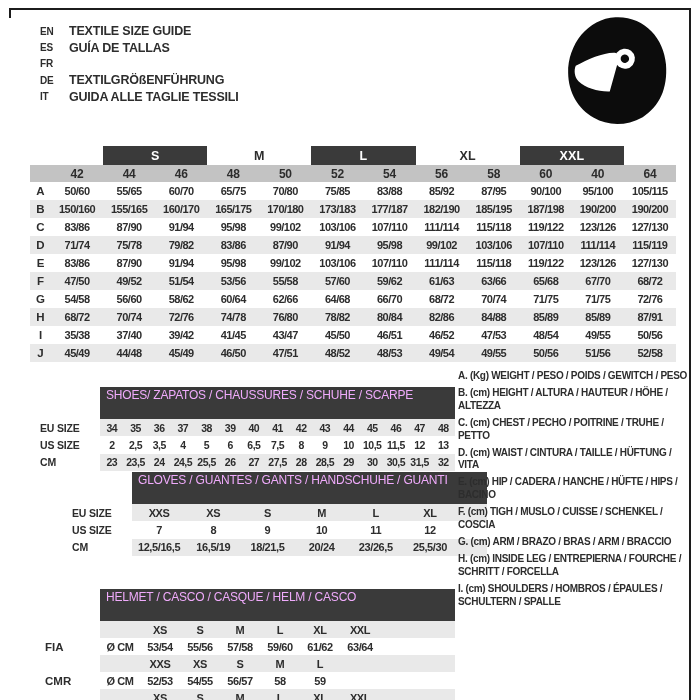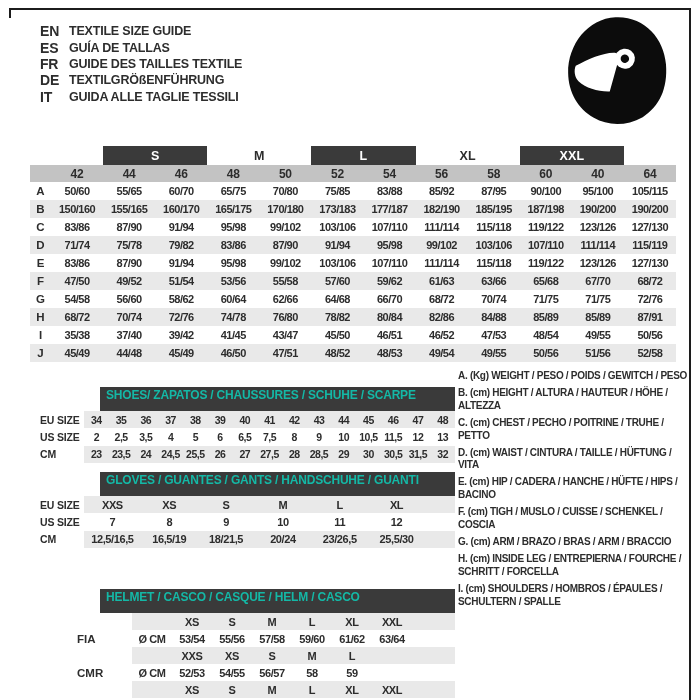--- a/index.html
+++ b/index.html
@@ -9,21 +9,21 @@
     color:#2d2d2d;overflow:hidden;
     -webkit-font-smoothing:antialiased;
   }
   .frame-top{position:absolute;left:9px;top:8px;width:682px;height:2px;background:#1c1c1c;}
   .frame-right{position:absolute;left:689px;top:8px;width:2px;height:692px;background:#1c1c1c;}
   .frame-left-stub{position:absolute;left:9px;top:8px;width:2px;height:10px;background:#1c1c1c;}
 
   
   #langs{position:absolute;left:40px;top:23px;}
   .lang-row{display:flex;height:16.4px;align-items:center;}
-  .lang-code{width:29px;font-weight:700;font-size:14px;letter-spacing:-0.2px;}
+  .lang-code{width:29px;font-weight:700;font-size:10px;letter-spacing:-0.2px;}
   .lang-label{font-weight:700;font-size:12.5px;letter-spacing:-0.2px;white-space:nowrap;}
 
   
   #helmetIcon{position:absolute;left:556px;top:14px;width:128px;height:114px;}
 
   
   #textileTable{position:absolute;left:30px;top:146px;width:646px;}
   .t-row{display:flex;width:100%;}
   .t-labelcell{width:21px;display:flex;align-items:center;justify-content:center;
     font-weight:700;font-size:11.5px;flex:none;}
@@ -33,37 +33,37 @@
   .group-cell{display:flex;align-items:center;justify-content:center;
     font-weight:700;font-size:12.5px;letter-spacing:0.2px;}
   .group-cell.dark{background:#3a3a3a;color:#ffffff;}
   .size-row{height:17px;background:#c3c3c3;}
   .size-row .t-cell{font-size:12px;letter-spacing:-0.2px;}
   .data-row{height:18px;}
   .data-row.shaded{background:#e9e9e9;}
 
   
   .subtable{position:absolute;left:40px;width:415px;}
-  .sub-title{margin-left:60px;height:24px;background:#3a3a3a;color:#14b8a6;
-    font-weight:700;font-size:12px;line-height:16px;padding-left:6px;
+  .sub-title{margin-left:60px;height:32px;background:#3a3a3a;color:#f0abfc;
+    font-weight:400;font-size:12px;line-height:16px;padding-left:6px;
     letter-spacing:-0.2px;box-sizing:border-box;white-space:nowrap;}
   .sub-row{display:flex;height:17.3px;}
-  .sub-label{width:44px;flex:none;display:flex;align-items:center;
+  .sub-label{width:60px;flex:none;display:flex;align-items:center;
     font-weight:700;font-size:10.5px;letter-spacing:-0.2px;}
   .sub-area{flex:1;display:flex;text-align:right;}
   .sub-area.shaded{background:#e9e9e9;}
   .sub-cell{flex:1;display:flex;align-items:center;justify-content:center;
     font-weight:700;font-size:10.5px;letter-spacing:-0.5px;white-space:nowrap;}
   #gloves .sub-cell{font-size:11px;letter-spacing:-0.4px;}
   .area-pad{flex:none;}
 
   
   .helm-row{display:flex;height:17px;}
   .helm-label{width:60px;flex:none;display:flex;align-items:center;padding-left:5px;
-    box-sizing:border-box;font-weight:700;font-size:11.5px;margin-left:32px;}
+    box-sizing:border-box;font-weight:700;font-size:11.5px;}
   .helm-area{flex:1;display:flex;}
   .helm-area.shaded{background:#e9e9e9;}
   .helm-cell{width:40px;flex:none;display:flex;align-items:center;justify-content:center;
     font-weight:700;font-size:11px;letter-spacing:-0.4px;white-space:nowrap;}
   .helm-fill{flex:1;}
 
   
   #legend{position:absolute;left:458px;top:370px;width:229px;}
   .legend-item{font-weight:700;font-size:10px;letter-spacing:-0.3px;
     line-height:12.9px;margin-bottom:4px;}
@@ -79,21 +79,20 @@
     <div class="lang-row">
       <span class="lang-code">EN</span>
       <span class="lang-label">TEXTILE SIZE GUIDE</span>
     </div>
     <div class="lang-row">
       <span class="lang-code">ES</span>
       <span class="lang-label">GUÍA DE TALLAS</span>
     </div>
     <div class="lang-row">
       <span class="lang-code">FR</span>
-      <span class="lang-label">GUIDE DES TAILLES TEXTILE</span>
     </div>
     <div class="lang-row">
       <span class="lang-code">DE</span>
       <span class="lang-label">TEXTILGRÖßENFÜHRUNG</span>
     </div>
     <div class="lang-row">
       <span class="lang-code">IT</span>
       <span class="lang-label">GUIDA ALLE TAGLIE TESSILI</span>
     </div>
   </div>
@@ -348,21 +347,21 @@
           <div class="sub-cell">29</div>
           <div class="sub-cell">30</div>
           <div class="sub-cell">30,5</div>
           <div class="sub-cell">31,5</div>
           <div class="sub-cell">32</div>
         </div>
       </div>
     </div>
 </div>
 
-<div id="gloves" class="subtable" style="top:472px;">
+<div id="gloves" class="subtable" style="top:472px;margin-left:32px;">
   <div class="sub-title">GLOVES / GUANTES / GANTS / HANDSCHUHE / GUANTI</div>
   <div class="sub-rows">
       <div class="sub-row">
         <div class="sub-label">EU SIZE</div>
         <div class="sub-area shaded">
           <div class="sub-cell">XXS</div>
           <div class="sub-cell">XS</div>
           <div class="sub-cell">S</div>
           <div class="sub-cell">M</div>
           <div class="sub-cell">L</div>

